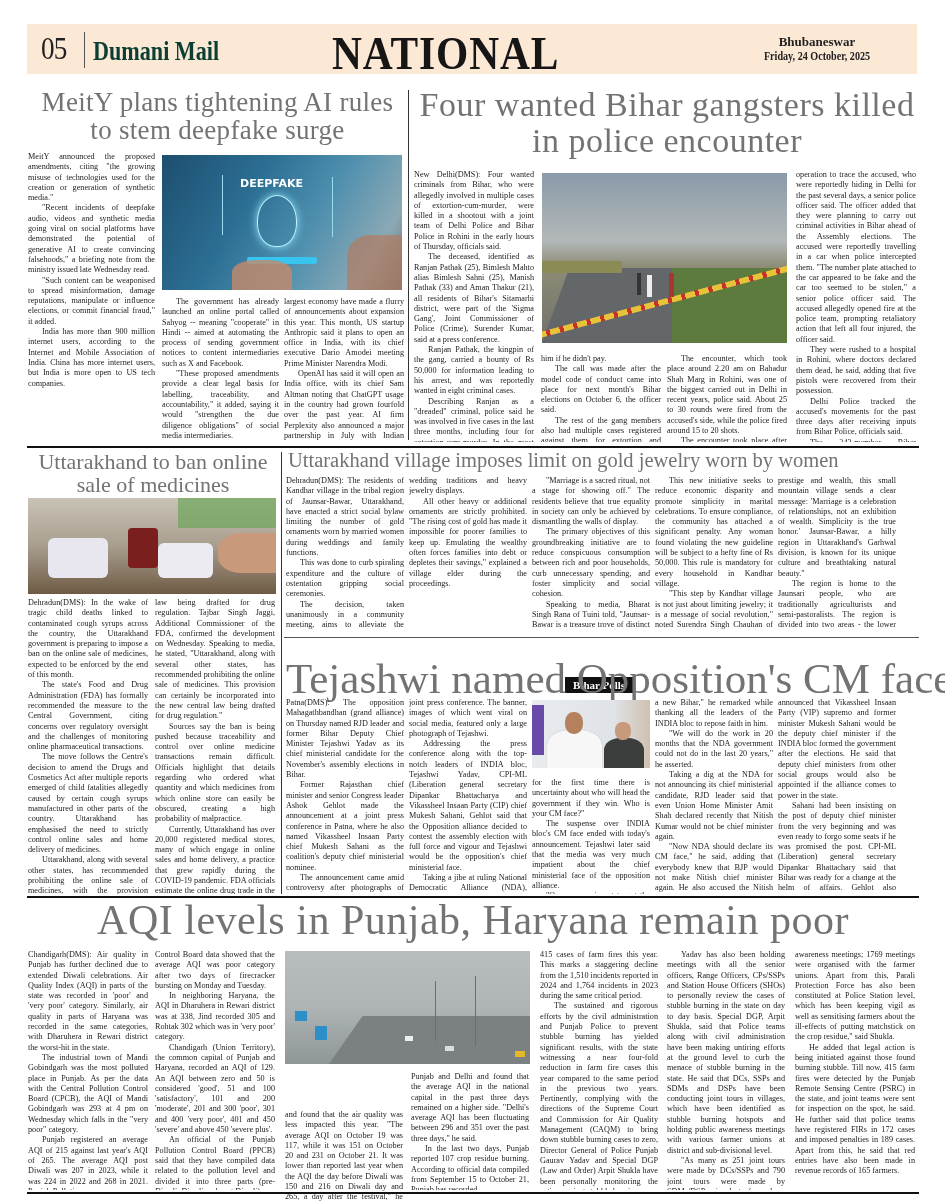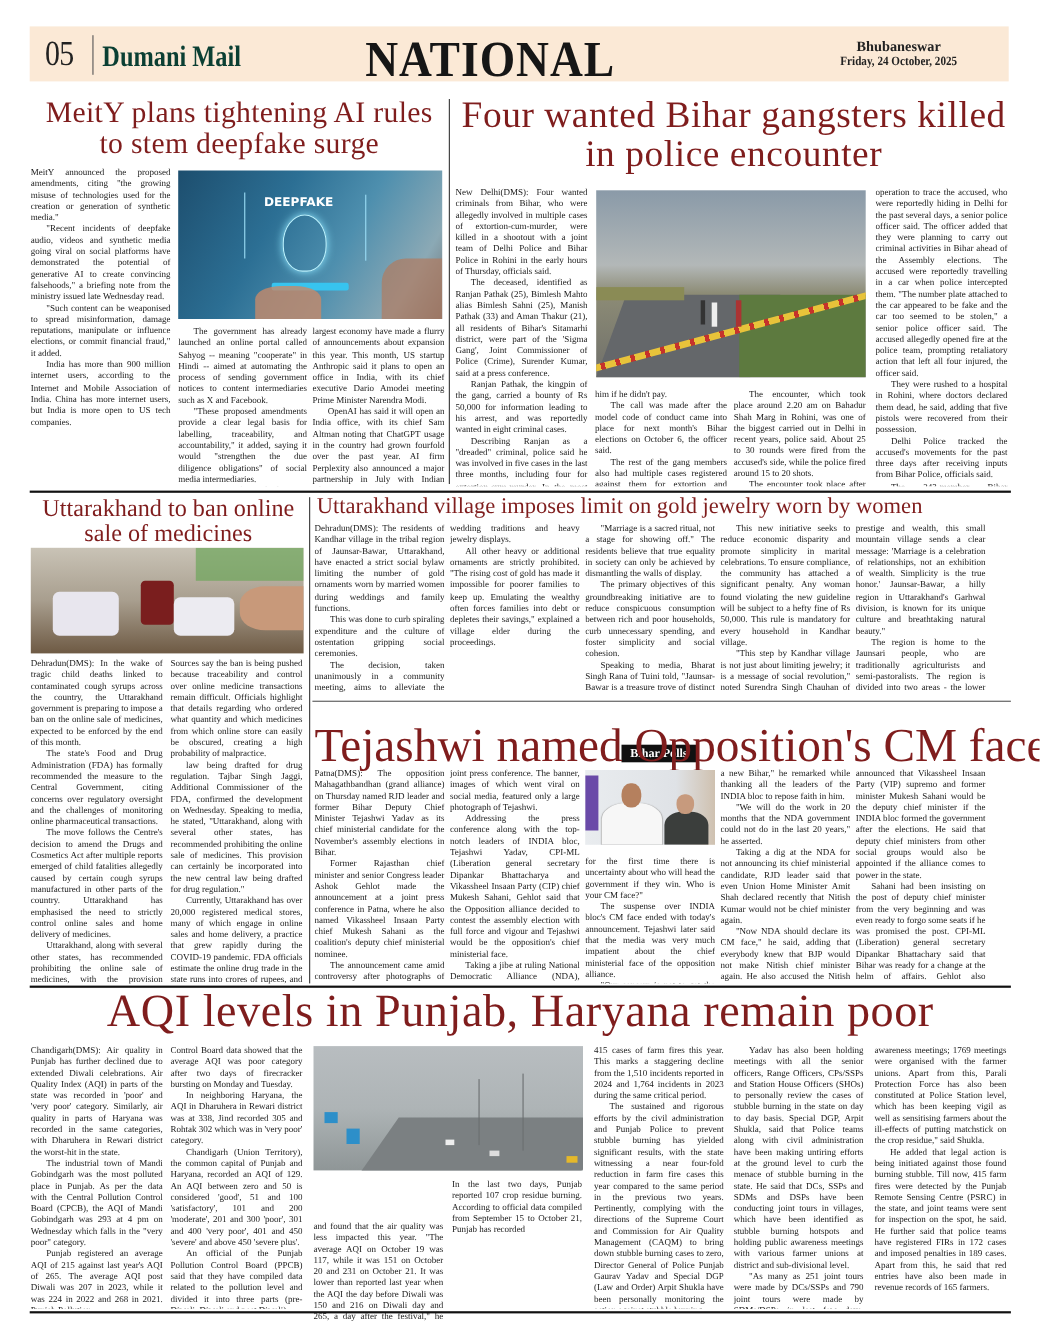--- a/index.html
+++ b/index.html
@@ -6,21 +6,21 @@
   html, body { width: 945px; height: 1204px; background: #fff; overflow: hidden; }
   body { position: relative; font-family: "Liberation Serif", "DejaVu Serif", serif; color: #111; }
   .abs { position: absolute; }
   .masthead { left: 27px; top: 24px; width: 890px; height: 50px; background: #fbe9d6; }
   .page-num { left: 14px; top: 6px; font-size: 32px; font-weight: 300; color: #222; letter-spacing: -1px; transform: scaleX(0.85); transform-origin: left; }
   .mh-sep { left: 57px; top: 8px; width: 1px; height: 36px; background: #555; }
   .paper-name { left: 66px; top: 12px; font-size: 27px; font-weight: bold; color: #0b3f33; transform: scaleX(0.82); transform-origin: left; white-space: nowrap; }
   .section { left: 305px; top: 3px; font-size: 46px; font-weight: bold; color: #161616; letter-spacing: 1px; transform: scaleX(0.9); transform-origin: left; }
   .city { left: 730px; top: 10px; font-size: 13px; font-weight: bold; color: #222; width: 120px; text-align: center; }
   .date { left: 720px; top: 26px; font-size: 11.5px; color: #222; width: 140px; text-align: center; font-weight: bold; transform: scaleX(0.88); }
-  .headline { font-family: "Liberation Serif", "DejaVu Serif", serif; color: #7f1d1d; text-align: center; line-height: 1.05; }
+  .headline { font-family: "Liberation Serif", "DejaVu Serif", serif; color: #737373; text-align: center; line-height: 1.05; }
   .body-text { font-size: 8.2px; line-height: 10.3px; text-align: justify; color: #222; overflow: hidden; }
   .body-text p { text-indent: 14px; }
   .body-text p:first-child { text-indent: 0; }
   .col { position: absolute; }
   .rule { position: absolute; background: #111; }
   .vrule { position: absolute; width: 1px; background: #333; }
   .img { position: absolute; overflow: hidden; }
   .tag { background: #111; color: #fff; font-weight: bold; font-size: 11px; padding: 2px 8px; margin-top: 39px; }
 </style>
 </head>
@@ -104,22 +104,22 @@
   <div style="position:absolute; left:130px; top:45px; width:55px; height:35px; background:#ecebf1; border-radius:6px;"></div>
   <div style="position:absolute; left:190px; top:35px; width:58px; height:40px; background:#c8997a; border-radius:40% 0 0 40%;"></div>
 </div>
 <div class="col body-text" style="left:28px; top:598px; width:120px; height:296px;">
   <p>Dehradun(DMS): In the wake of tragic child deaths linked to contaminated cough syrups across the country, the Uttarakhand government is preparing to impose a ban on the online sale of medicines, expected to be enforced by the end of this month.</p>
   <p>The state's Food and Drug Administration (FDA) has formally recommended the measure to the Central Government, citing concerns over regulatory oversight and the challenges of monitoring online pharmaceutical transactions.</p>
   <p>The move follows the Centre's decision to amend the Drugs and Cosmetics Act after multiple reports emerged of child fatalities allegedly caused by certain cough syrups manufactured in other parts of the country. Uttarakhand has emphasised the need to strictly control online sales and home delivery of medicines.</p>
   <p>Uttarakhand, along with several other states, has recommended prohibiting the online sale of medicines, with the provision expected to be incorporated into the new central</p>
 </div>
 <div class="col body-text" style="left:155px; top:598px; width:120px; height:296px;">
+  <p>law being drafted for drug regulation. Tajbar Singh Jaggi, Additional Commissioner of the FDA, confirmed the development on Wednesday. Speaking to media, he stated, "Uttarakhand, along with several other states, has recommended prohibiting the online sale of medicines. This provision can certainly be incorporated into the new central law being drafted for drug regulation."</p>
   <p>Sources say the ban is being pushed because traceability and control over online medicine transactions remain difficult. Officials highlight that details regarding who ordered what quantity and which medicines from which online store can easily be obscured, creating a high probability of malpractice.</p>
-  <p>law being drafted for drug regulation. Tajbar Singh Jaggi, Additional Commissioner of the FDA, confirmed the development on Wednesday. Speaking to media, he stated, "Uttarakhand, along with several other states, has recommended prohibiting the online sale of medicines. This provision can certainly be incorporated into the new central law being drafted for drug regulation."</p>
   <p>Currently, Uttarakhand has over 20,000 registered medical stores, many of which engage in online sales and home delivery, a practice that grew rapidly during the COVID-19 pandemic. FDA officials estimate the online drug trade in the state runs into crores of rupees, and efforts are underway to compile accurate records of this expanding sector.</p>
 </div>
 <div class="vrule" style="left:281px; top:452px; height:442px;"></div>
 
 <div class="abs headline" style="left:284px; top:450px; width:636px; font-size:20.5px; text-align:left; padding-left:4px; white-space:nowrap;">Uttarakhand village imposes limit on gold jewelry worn by women</div>
 <div class="col body-text" style="left:286px; top:476px; width:118px; height:154px;">
   <p>Dehradun(DMS): The residents of Kandhar village in the tribal region of Jaunsar-Bawar, Uttarakhand, have enacted a strict social bylaw limiting the number of gold ornaments worn by married women during weddings and family functions.</p>
   <p>This was done to curb spiraling expenditure and the culture of ostentation gripping social ceremonies.</p>
   <p>The decision, taken unanimously in a community meeting, aims to alleviate the crushing financial burden placed on poorer families by the relentless pursuit of lavish</p>
 </div>
@@ -202,20 +202,21 @@
   <div style="position:absolute; left:190px; top:25px; width:1px; height:70px; background:#6a6e70;"></div>
   <div style="position:absolute; left:120px; top:85px; width:8px; height:5px; background:#eee;"></div>
   <div style="position:absolute; left:160px; top:95px; width:9px; height:5px; background:#ddd;"></div>
   <div style="position:absolute; left:230px; top:100px; width:10px; height:6px; background:#e5b82a;"></div>
 </div>
 <div class="col body-text" style="left:285px; top:1072px; width:118px; height:118px;margin-top:38px;">
   <p style="text-indent:0">and found that the air quality was less impacted this year. "The average AQI on October 19 was 117, while it was 151 on October 20 and 231 on October 21. It was lower than reported last year when the AQI the day before Diwali was 150 and 216 on Diwali day and 265, a day after the festival," he said.</p>
   <p>The PPCB has also compared the average AQI of</p>
 </div>
 <div class="col body-text" style="left:411px; top:1072px; width:118px; height:118px;">
+  <p>Punjab and Delhi and found that the average AQI in the national capital in the past three days remained on a higher side. "Delhi's average AQI has been fluctuating between 296 and 351 over the past three days," he said.</p>
   <p>In the last two days, Punjab reported 107 crop residue burning. According to official data compiled from September 15 to October 21, Punjab has recorded</p>
 </div>
 <div class="col body-text" style="left:540px; top:950px; width:118px; height:240px;">
   <p>415 cases of farm fires this year. This marks a staggering decline from the 1,510 incidents reported in 2024 and 1,764 incidents in 2023 during the same critical period.</p>
   <p>The sustained and rigorous efforts by the civil administration and Punjab Police to prevent stubble burning has yielded significant results, with the state witnessing a near four-fold reduction in farm fire cases this year compared to the same period in the previous two years. Pertinently, complying with the directions of the Supreme Court and Commission for Air Quality Management (CAQM) to bring down stubble burning cases to zero, Director General of Police Punjab Gaurav Yadav and Special DGP (Law and Order) Arpit Shukla have been personally monitoring the action against stubble burning.</p>
 </div>
 <div class="col body-text" style="left:667px; top:950px; width:118px; height:240px;">
   <p style="text-indent:14px">Yadav has also been holding meetings with all the senior officers, Range Officers, CPs/SSPs and Station House Officers (SHOs) to personally review the cases of stubble burning in the state on day to day basis. Special DGP, Arpit Shukla, said that Police teams along with civil administration have been making untiring efforts at the ground level to curb the menace of stubble burning in the state. He said that DCs, SSPs and SDMs and DSPs have been conducting joint tours in villages, which have been identified as stubble burning hotspots and holding public awareness meetings with various farmer unions at district and sub-divisional level.</p>
   <p>"As many as 251 joint tours were made by DCs/SSPs and 790 joint tours were made by SDMs/DSPs in last few days, during which they held 2381 public</p>
 </div>

